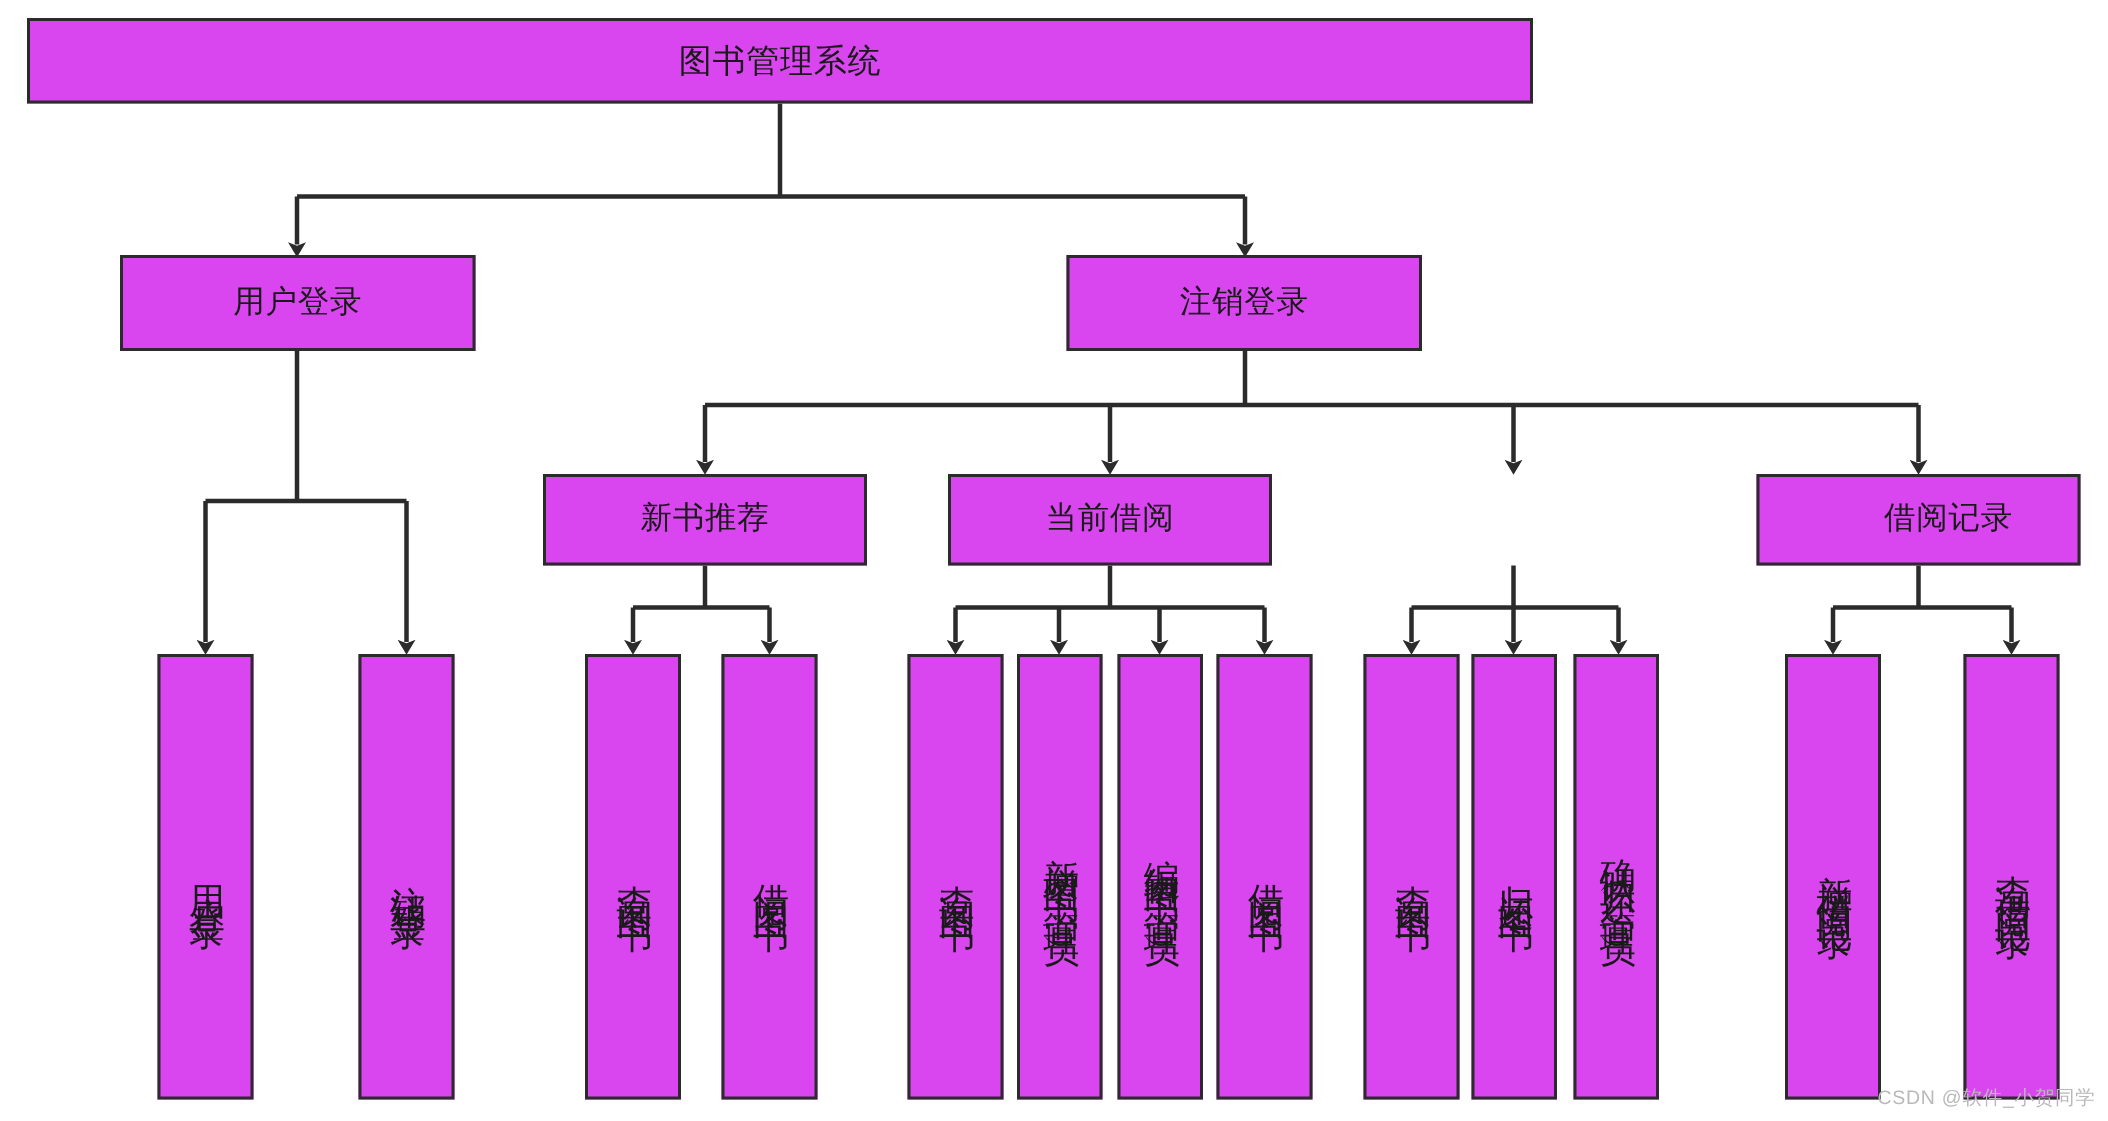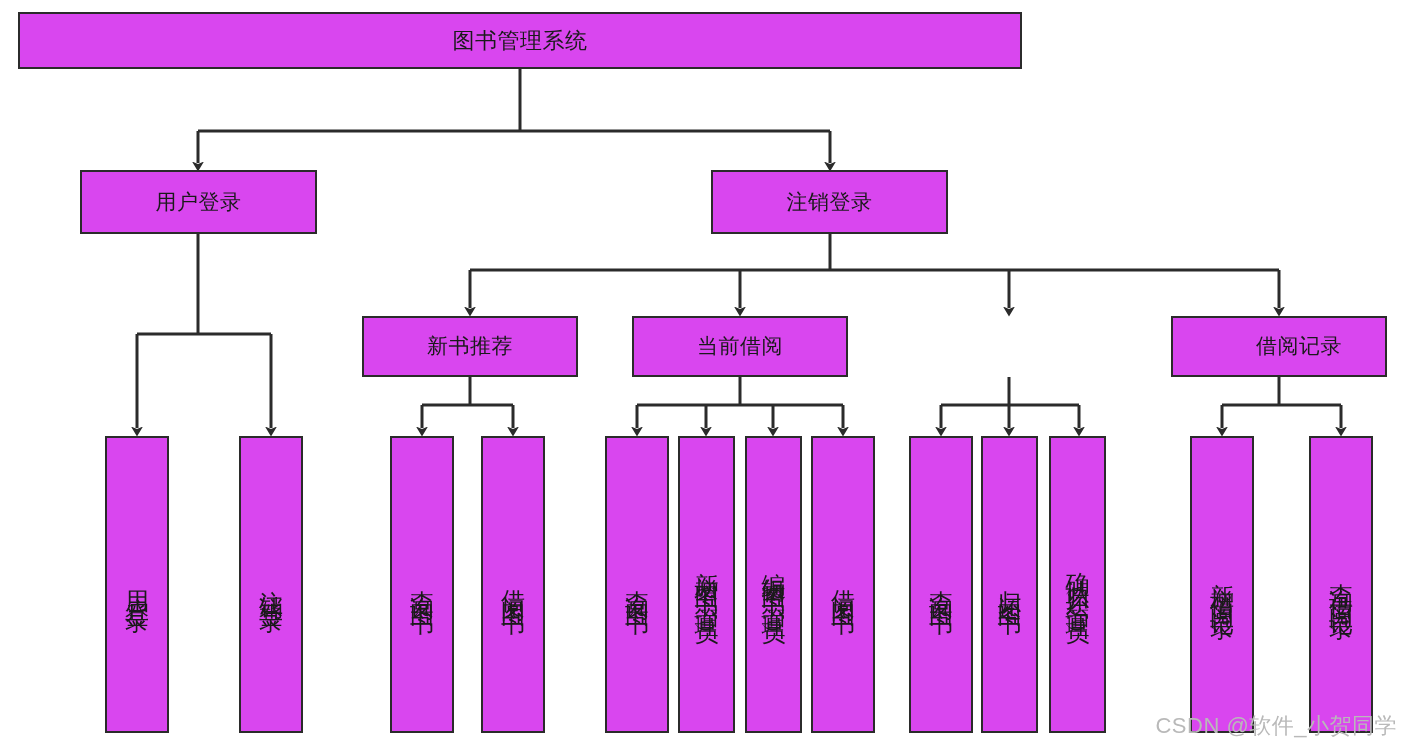--- a/index.html
+++ b/index.html
@@ -58,21 +58,21 @@
     font-size: 24px;
     line-height: 1.0;
     letter-spacing: 7px;
     max-height: 100%;
     white-space: nowrap;
   }
   .watermark {
     position: absolute;
     right: 8px;
     bottom: 6px;
-    font-size: 22px;
+    font-size: 13px;
     color: #b9b9b9;
     letter-spacing: 0.5px;
     white-space: nowrap;
     user-select: none;
   }
 </style>
 </head>
 <body>
 
 <div id="canvas">

